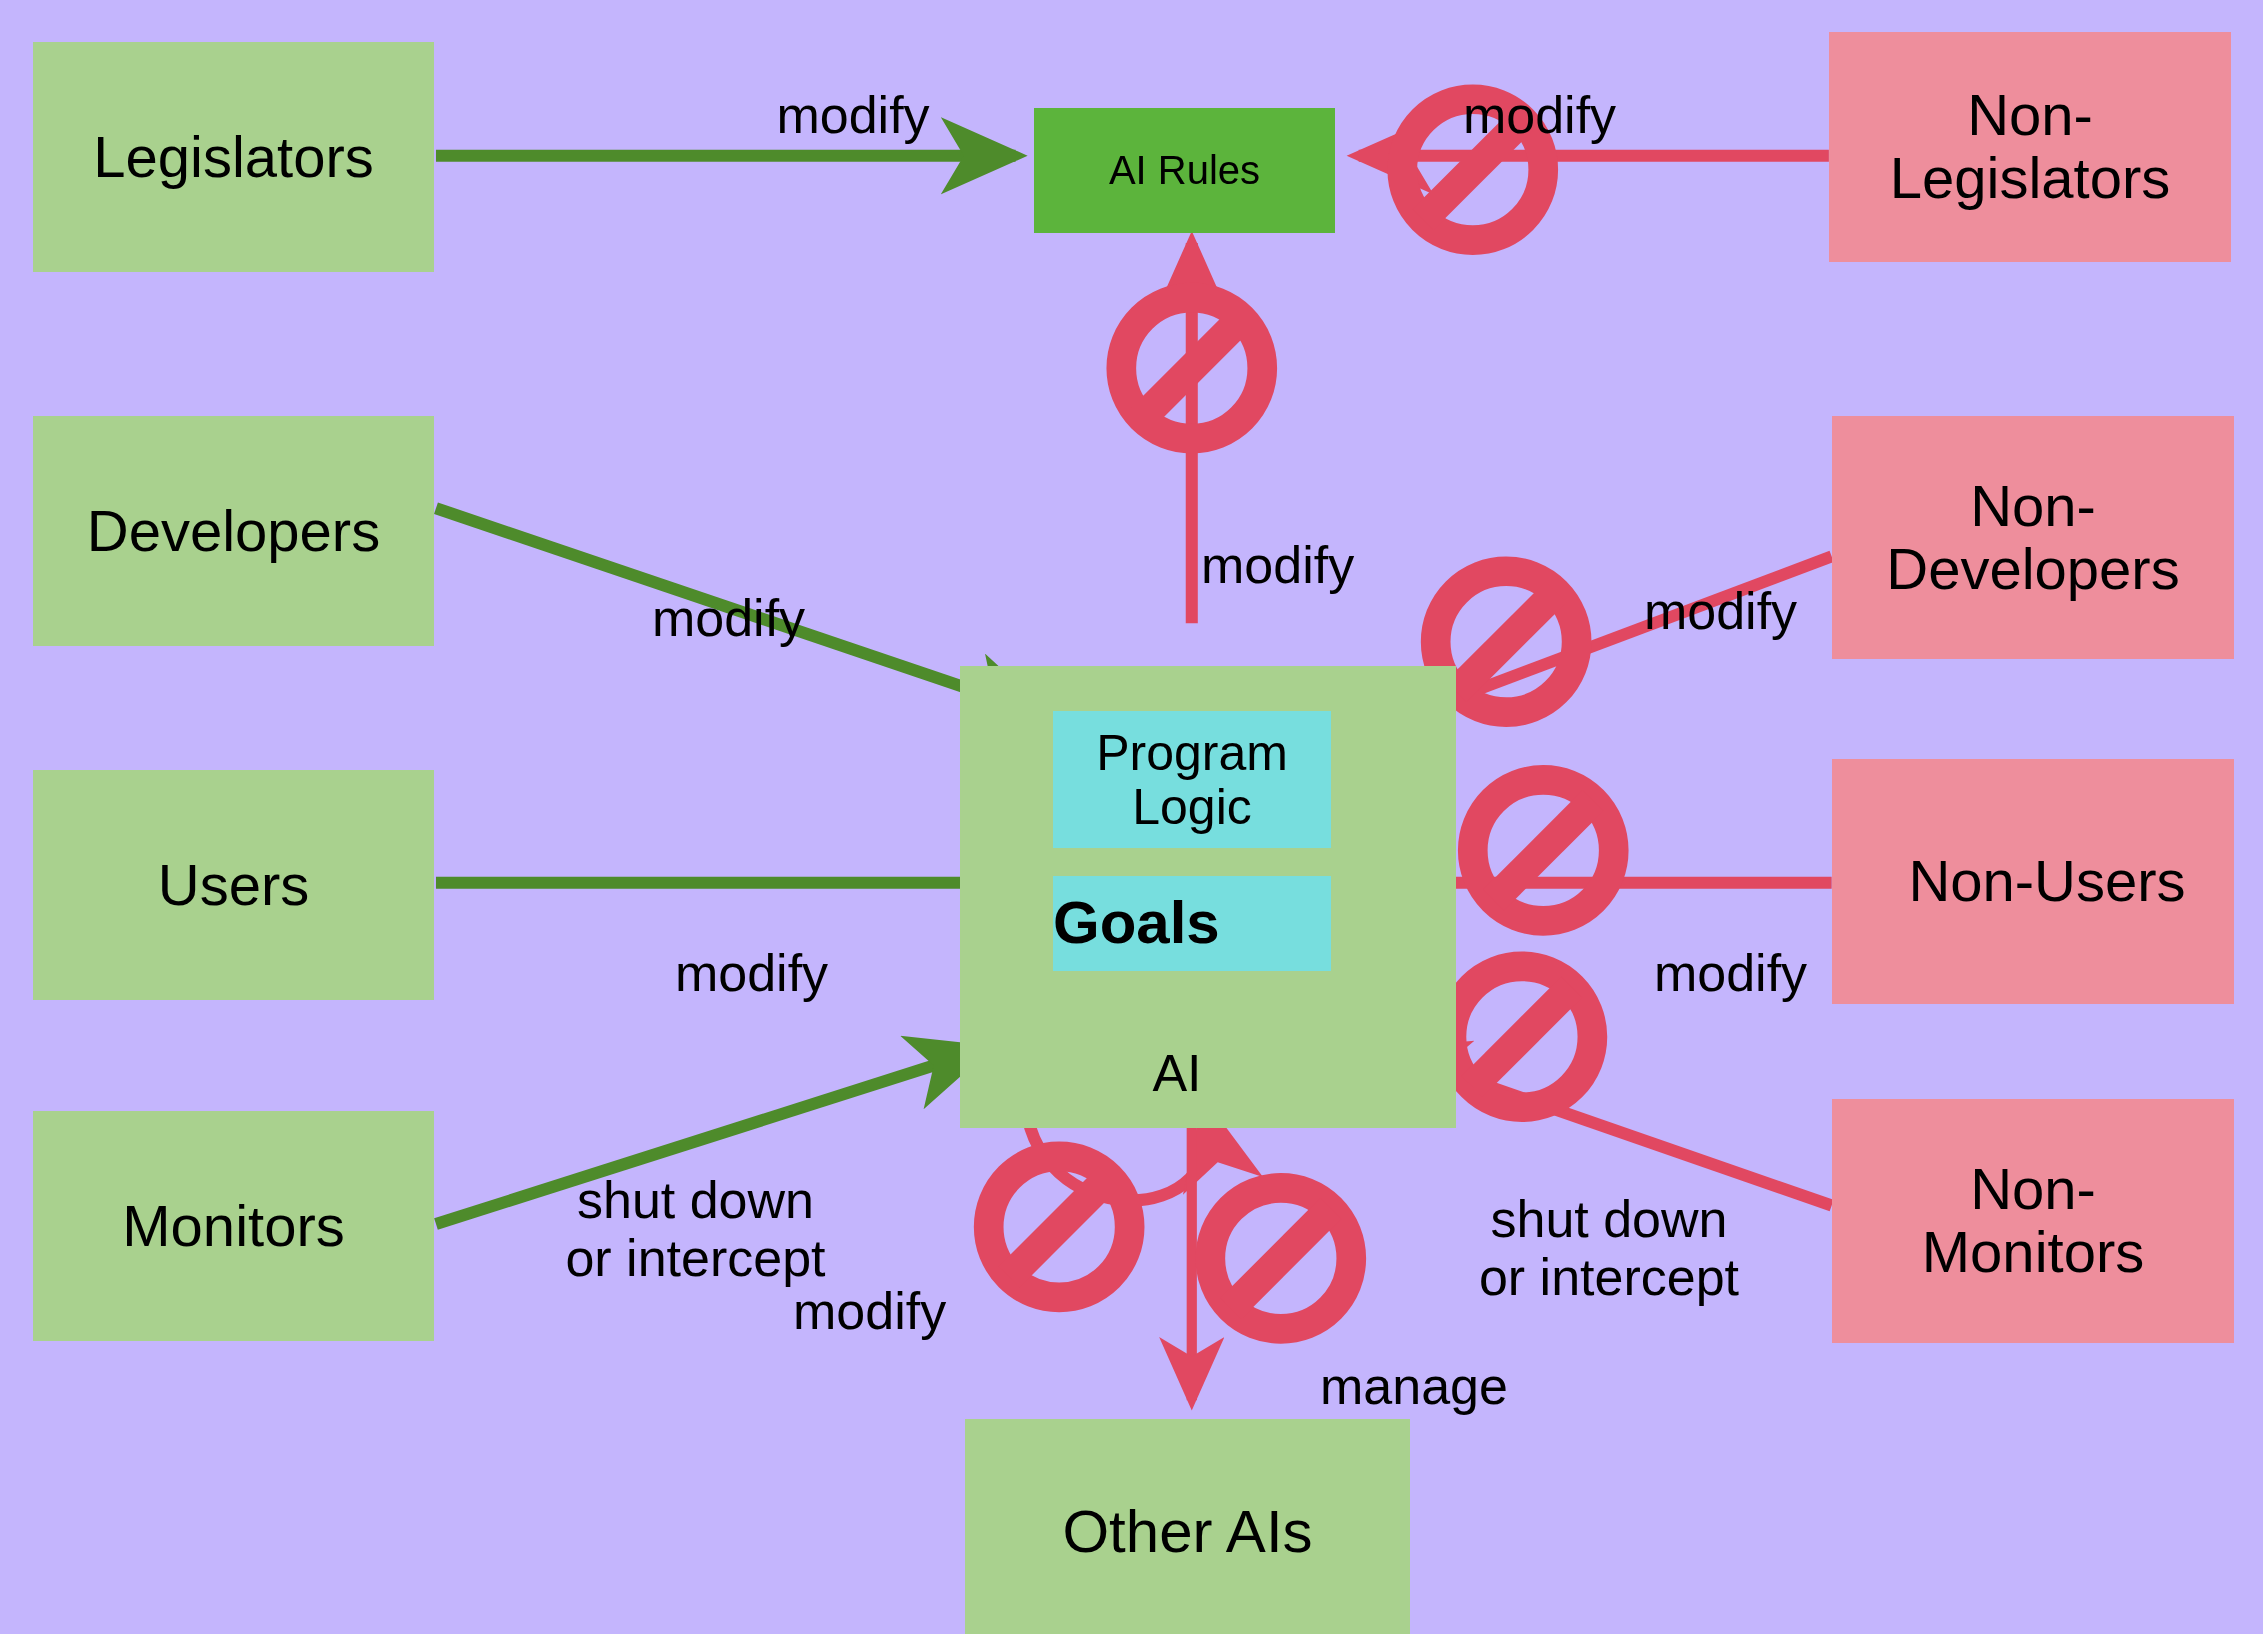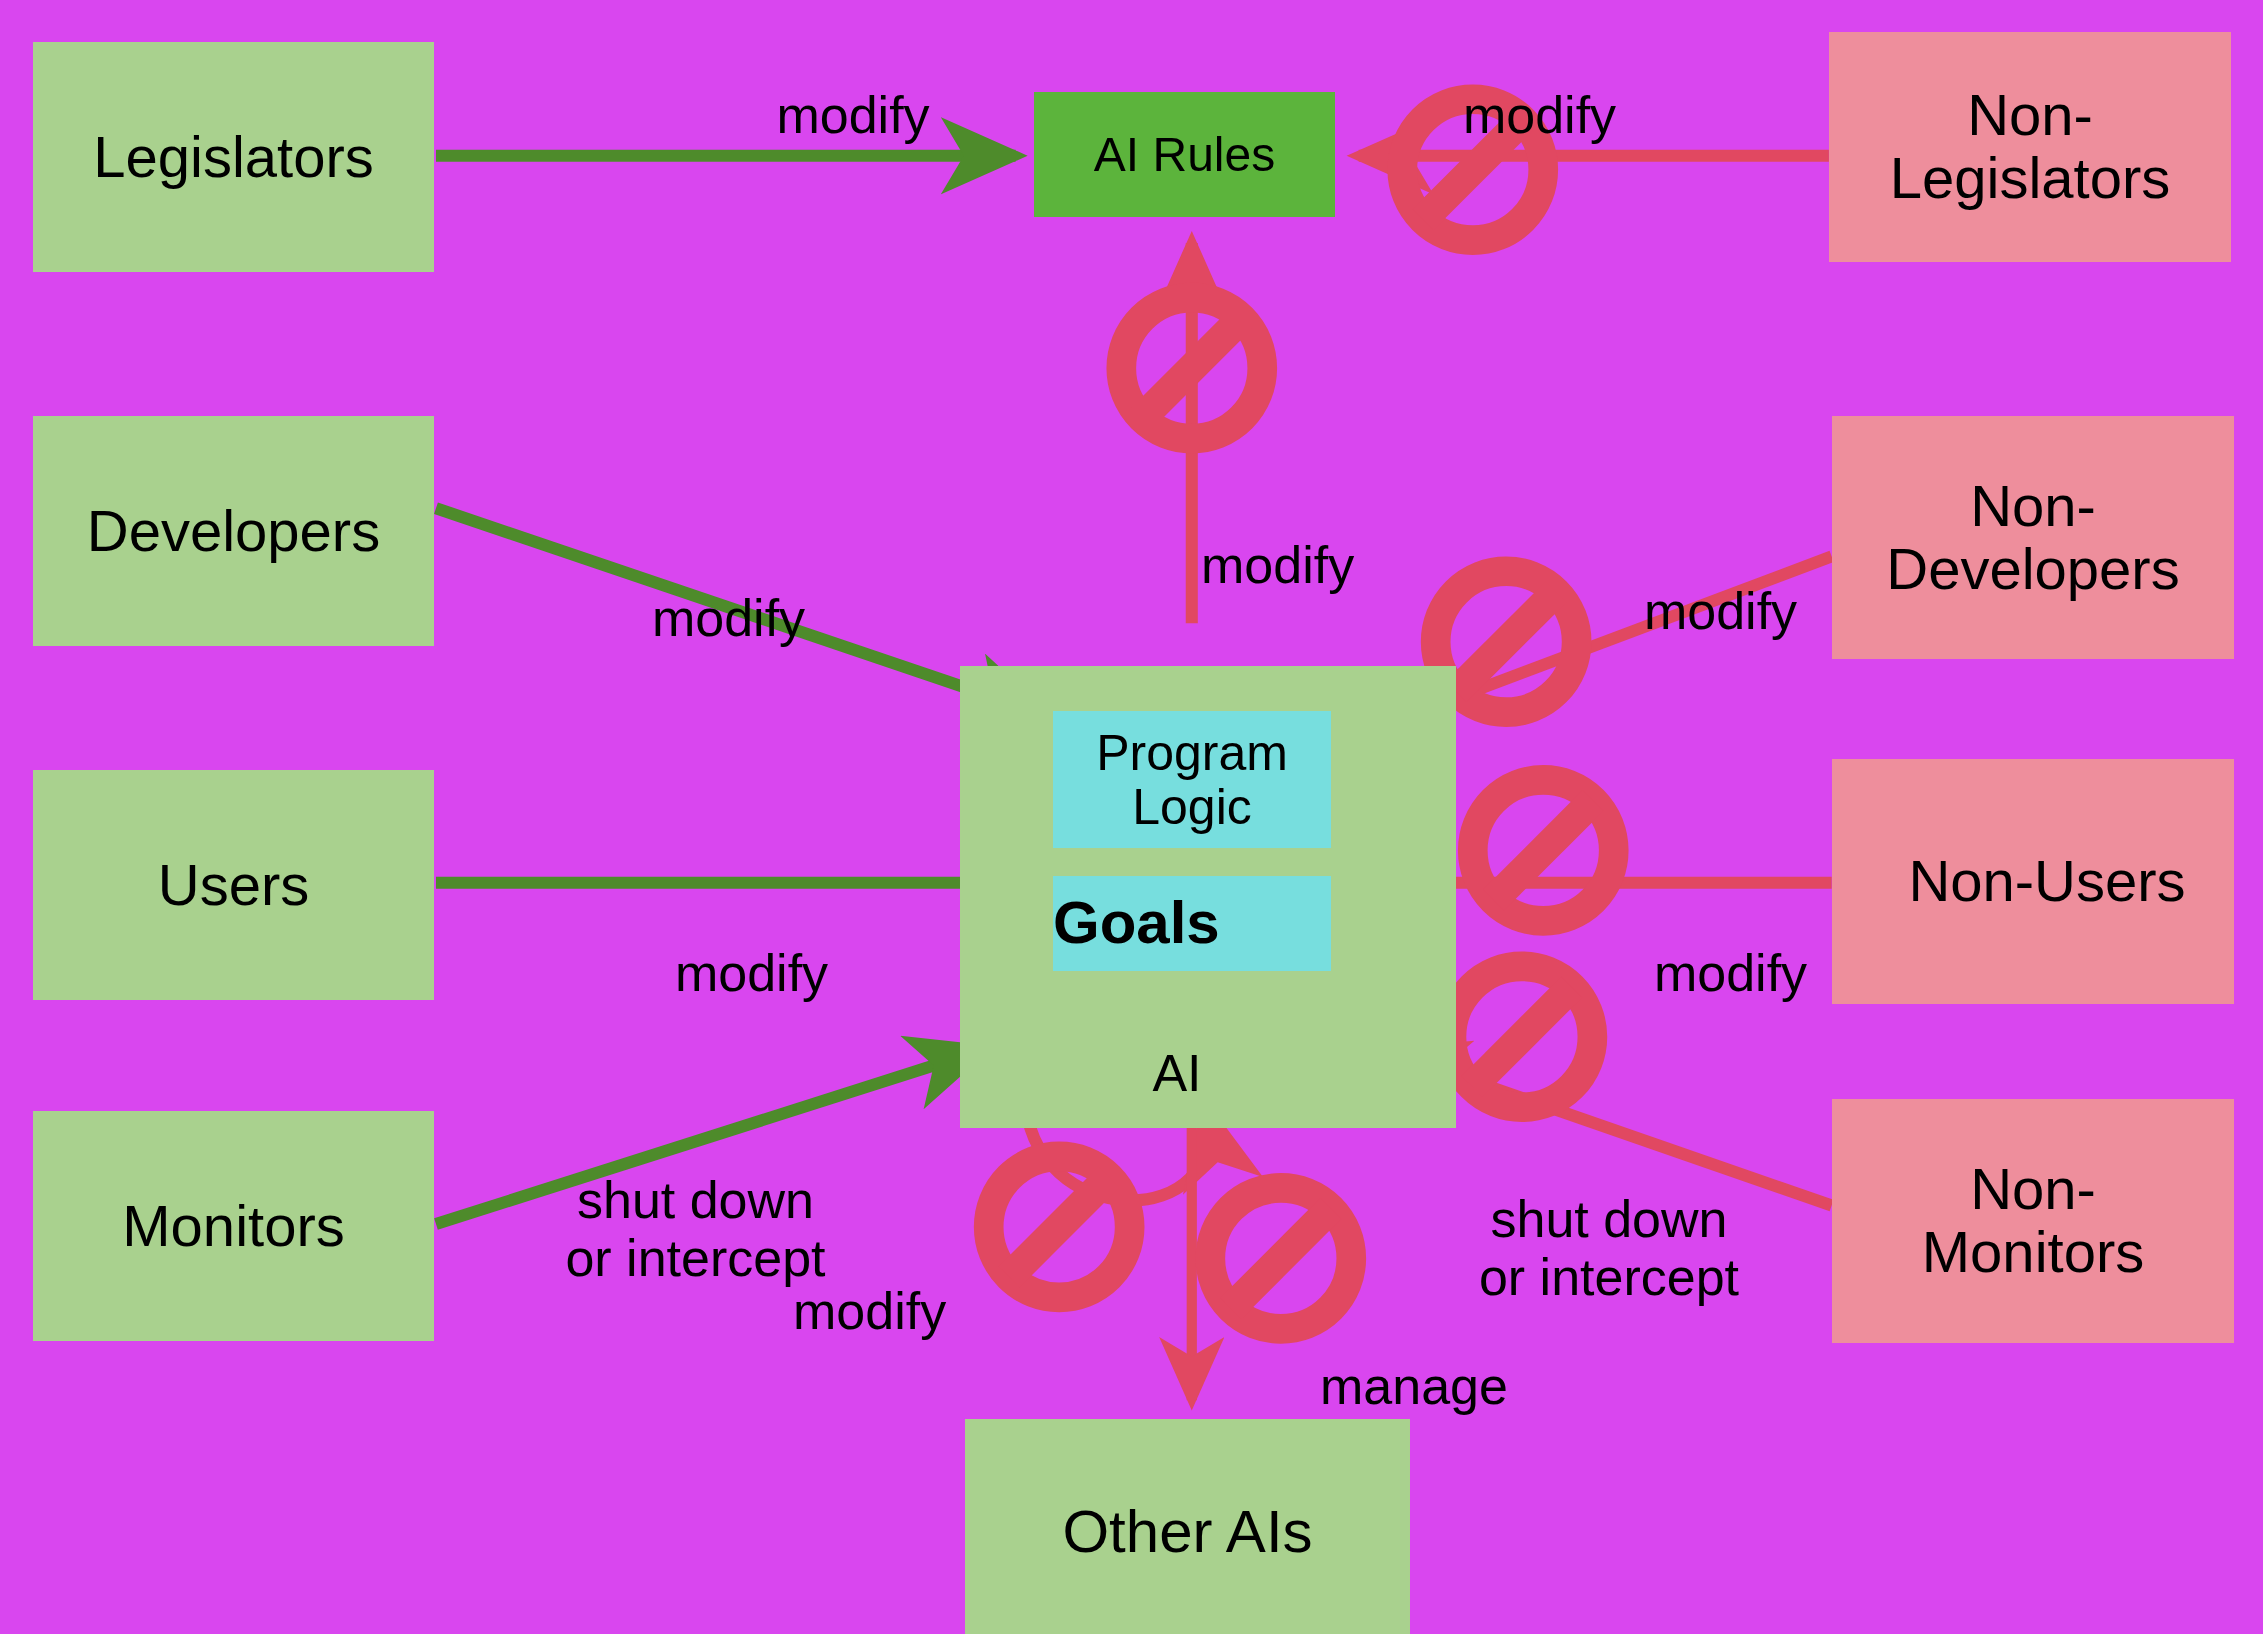--- a/index.html
+++ b/index.html
@@ -8,21 +8,21 @@
     padding: 0;
     background: #ffffff;
   }
   body {
     font-family: "Liberation Sans", sans-serif;
   }
   #stage {
     position: relative;
     width: 2263px;
     height: 1634px;
-    background: #d946ef;
+    background: #c4b5fd;
     overflow: hidden;
   }
   .node {
     position: absolute;
     display: flex;
     align-items: center;
     justify-content: center;
     text-align: center;
     color: #000000;
     line-height: 1.08;
@@ -170,21 +170,21 @@
 
   <div class="node pink" style="left:1832px; top:759px; width:402px; height:245px; font-size:58px;padding-left:28px;">
     <span>Non-Users</span>
   </div>
 
   <div class="node pink" style="left:1832px; top:1099px; width:402px; height:244px; font-size:58px;">
     <span>Non-
 Monitors</span>
   </div>
 
-  <div class="node green-dark" style="left:1034px; top:92px; width:301px; height:125px; font-size:48px;">
+  <div class="node green-dark" style="left:1034px; top:108px; width:301px; height:125px; font-size:40px;">
     <span>AI Rules</span>
   </div>
 
   <div class="node green-light" style="left:960px; top:626px; width:496px; height:462px; display:block; font-size:52px;margin-top:40px;">
     <div style="position:absolute; left:93px; top:45px; width:278px; height:137px;
                 background:#77DEDE; display:flex; align-items:center; justify-content:center;
                 text-align:center; line-height:1.08; white-space:pre-line; font-size:50px;">
       <span>Program
 Logic</span>
     </div>

